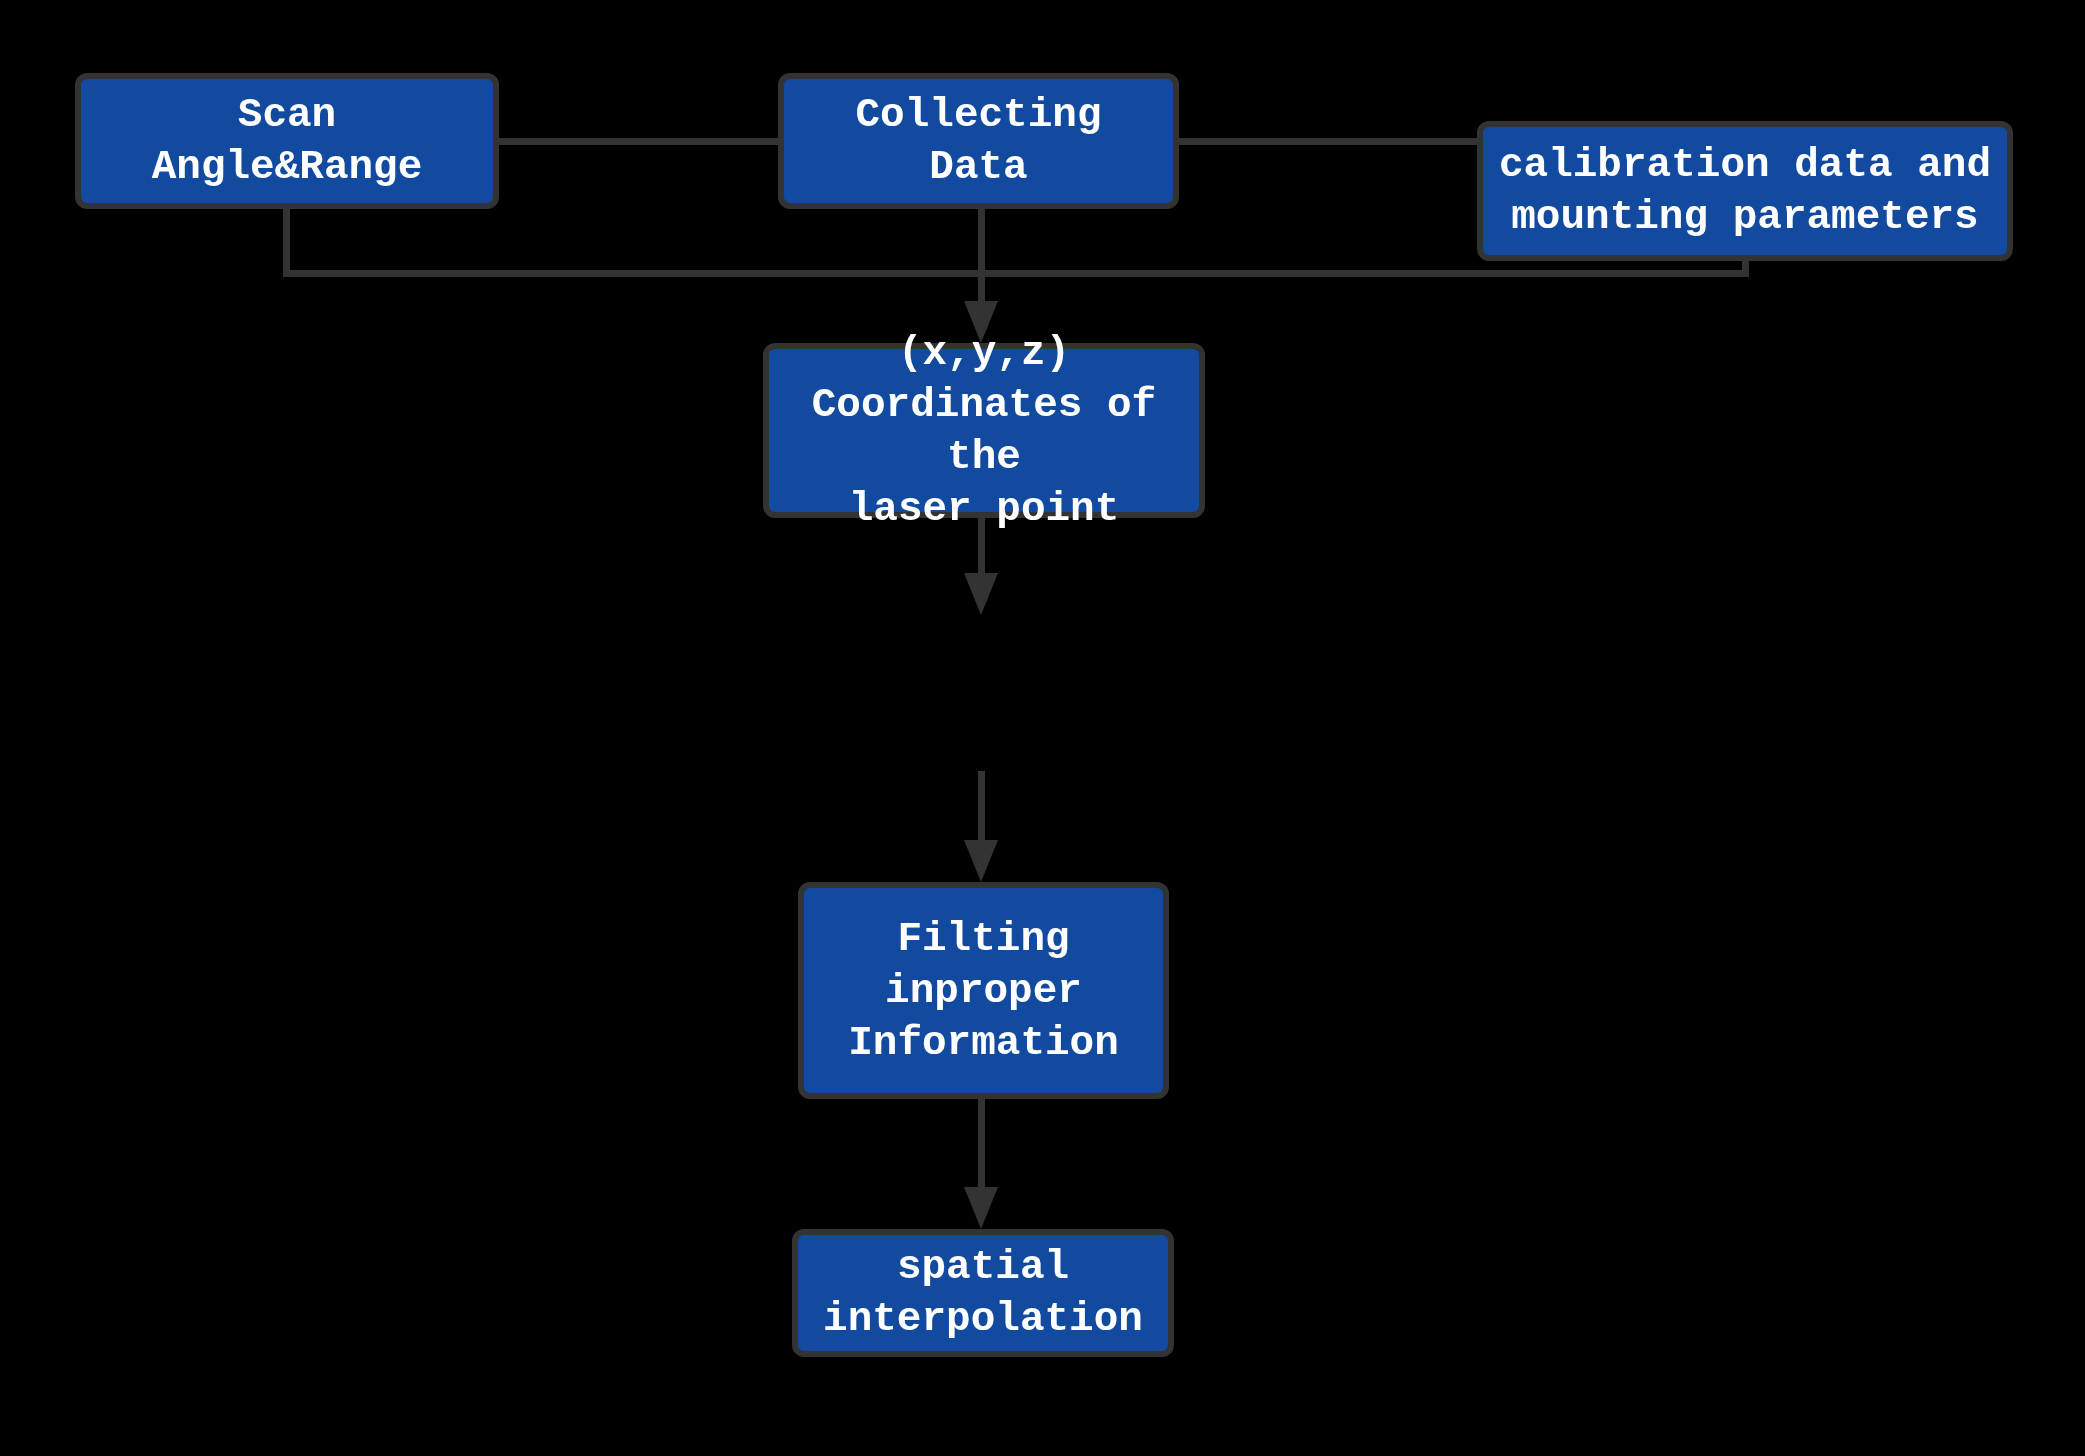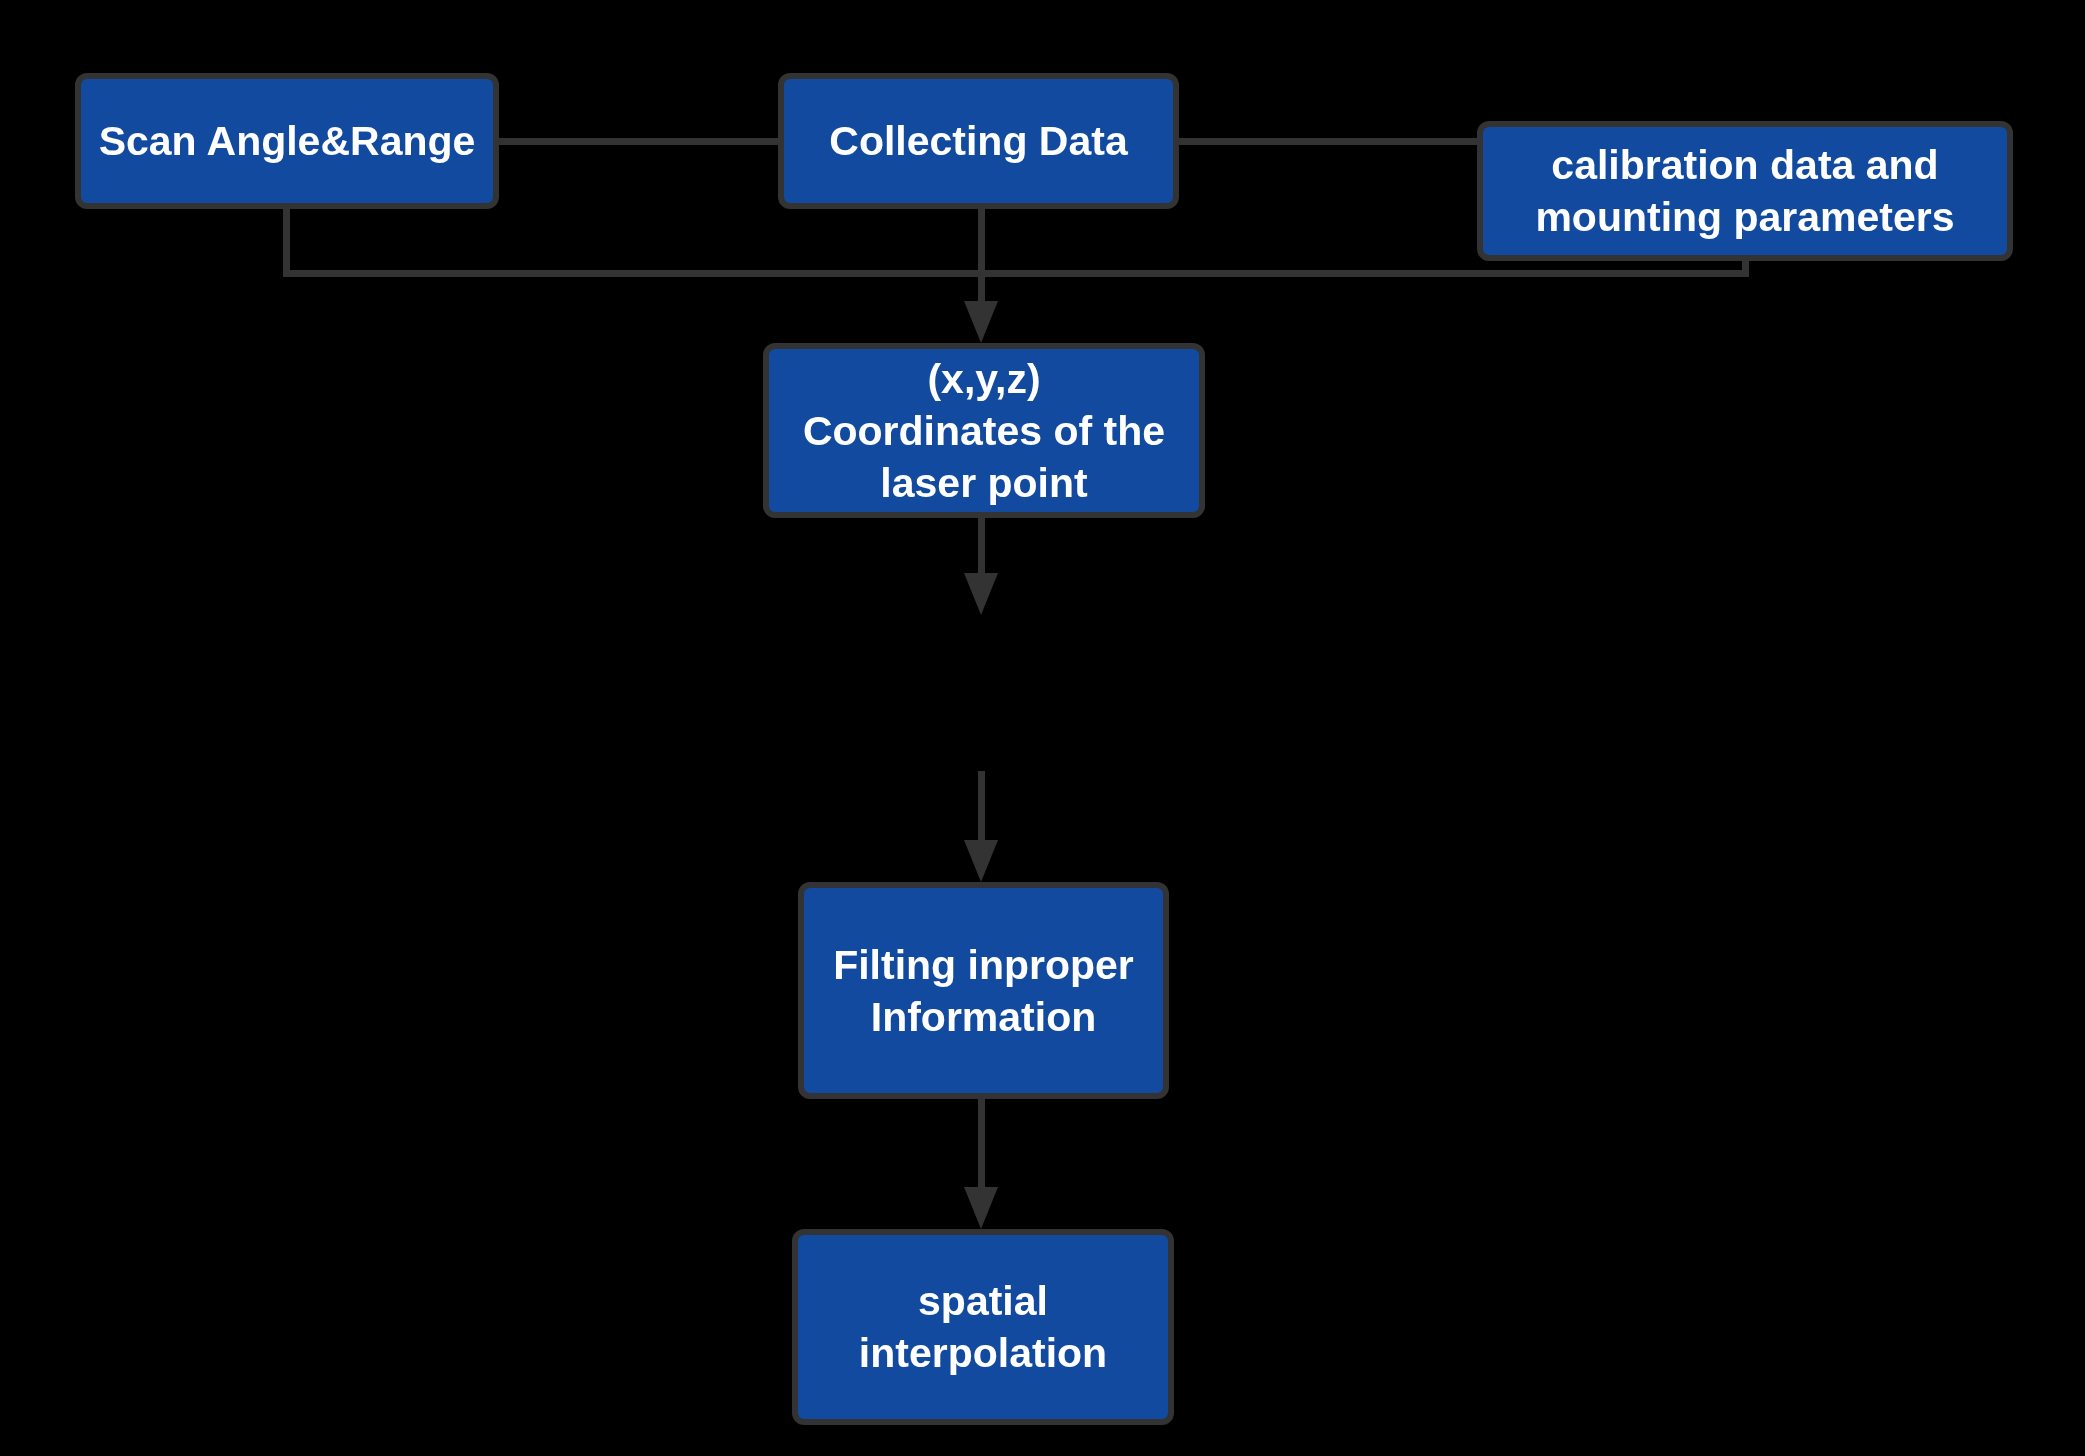--- a/index.html
+++ b/index.html
@@ -6,21 +6,21 @@
     margin: 0;
     padding: 0;
     background: #000;
   }
   .stage {
     position: relative;
     width: 2085px;
     height: 1456px;
     background: var(--bg, #000000);
     overflow: hidden;
-    font-family: Liberation Sans, sans-serif;
+    font-family: Liberation Mono, monospace;
     border-radius: 32px;
   }
   .node {
     position: absolute;
     box-sizing: border-box;
     background: var(--fill, #114A9F);
     border: 6px solid var(--border, #333333);
     border-radius: 12px;
     display: flex;
     align-items: center;
@@ -85,18 +85,18 @@
 Coordinates of the
 laser point</span>
   </div>
 
 
   <div class="node" style="left:798px; top:882px; width:371px; height:217px;">
     <span class="label">Filting inproper
 Information</span>
   </div>
 
-  <div class="node" style="left:792px; top:1229px; width:382px; height:196px;">
+  <div class="node" style="left:792px; top:1229px; width:382px; height:128px;">
     <span class="label">spatial
 interpolation</span>
   </div>
 
 </div>
 
 </body></html>

